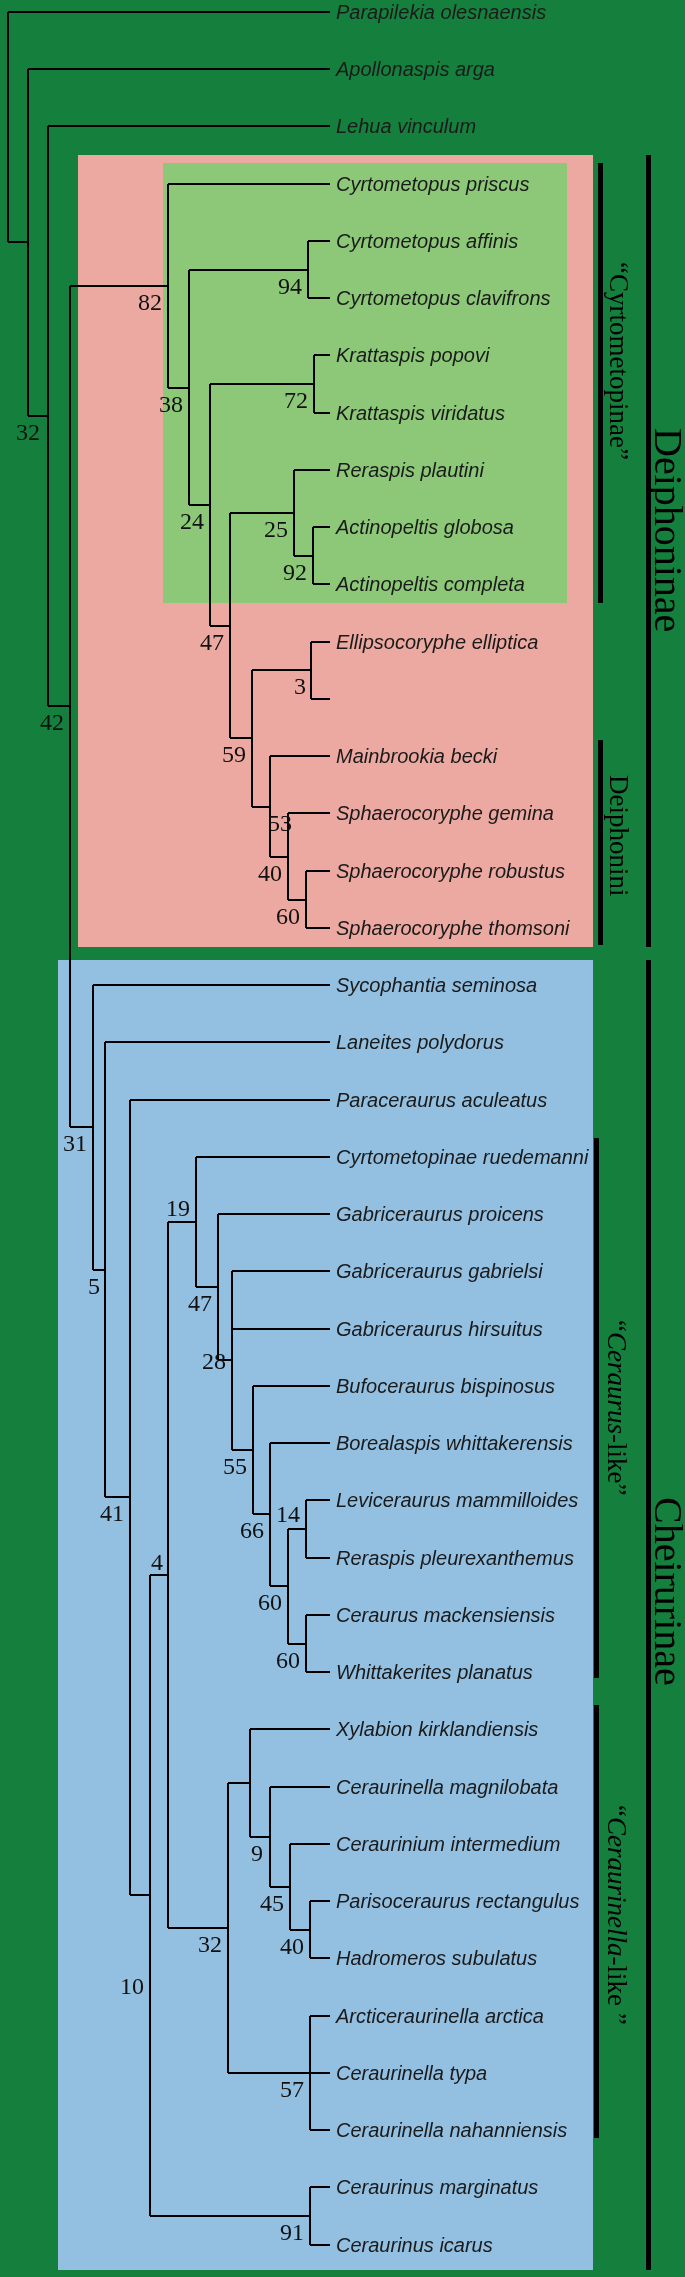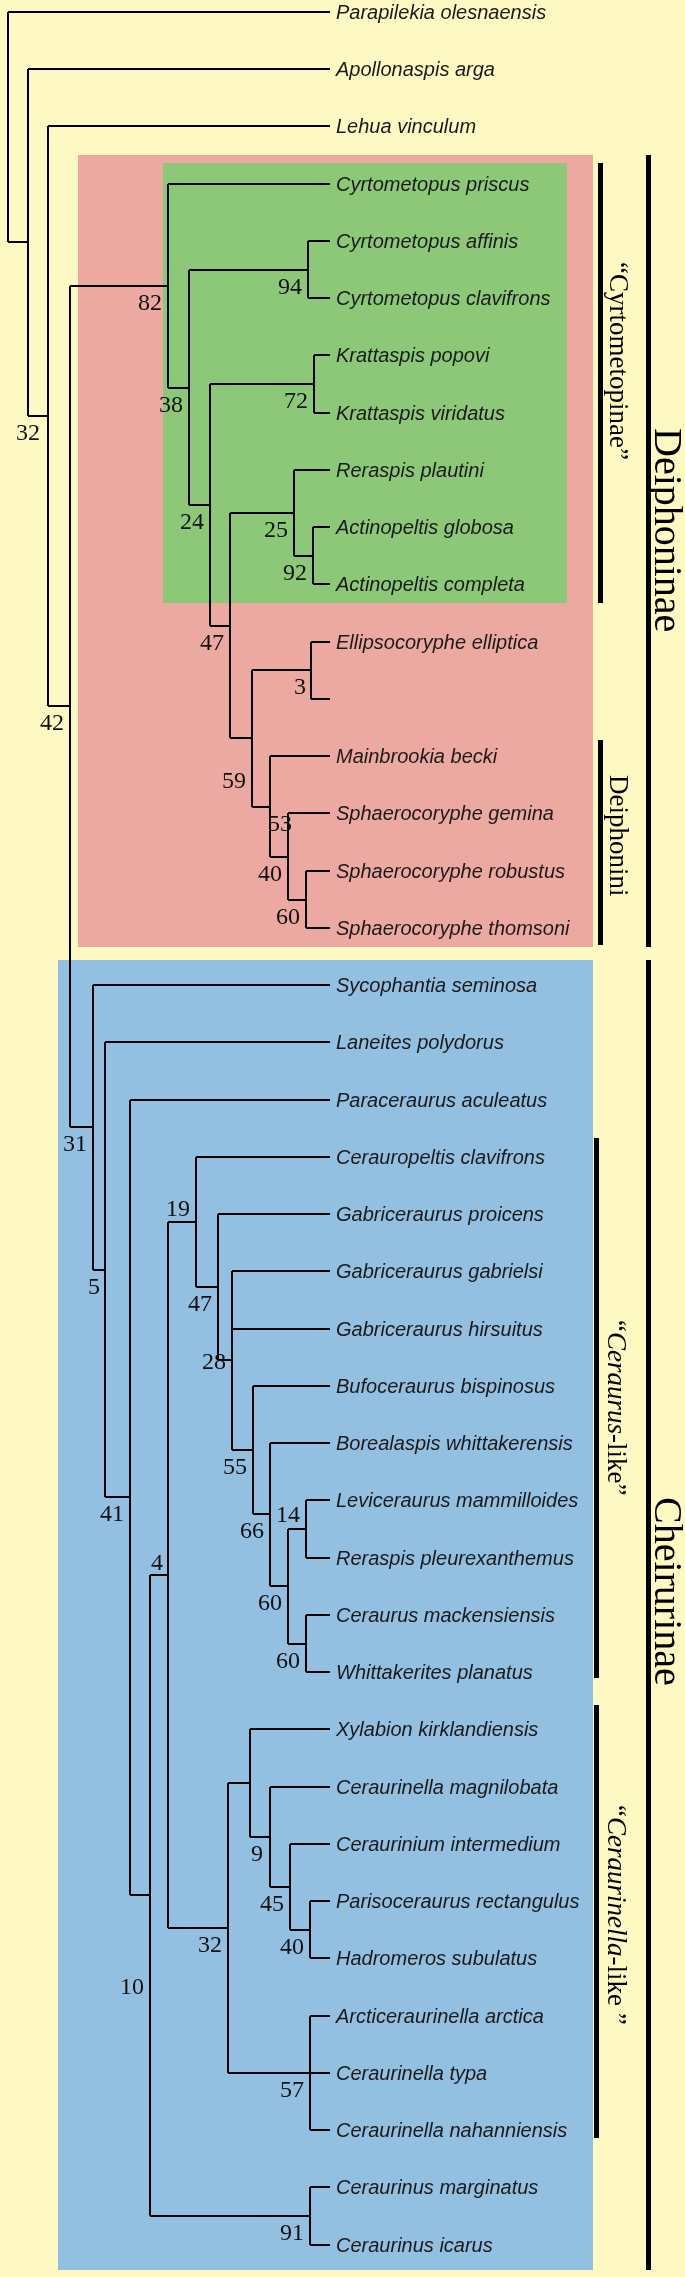--- a/index.html
+++ b/index.html
@@ -1,16 +1,16 @@
 <!DOCTYPE html>
 <html><head>
 <meta charset="utf-8">
 <style>
   html,body{margin:0;padding:0;background:#ffffff;}
-  #fig{position:relative;width:685px;height:2277px;background:#fef9c3;overflow:hidden;
+  #fig{position:relative;width:685px;height:2277px;background:#15803d;overflow:hidden;
        font-family:"Liberation Sans",sans-serif;}
   .box{position:absolute;}
   #fig svg{position:absolute;left:0;top:0;}
   .taxon{position:absolute;left:336px;font-style:italic;font-size:20px;line-height:24px;
          color:#1a1a1a;white-space:nowrap;}
   .taxon.wrap{white-space:normal;width:215px;}
   .sup{position:absolute;font-family:"Liberation Serif",serif;font-size:24px;line-height:24px;
        color:#111;}
   .bar{position:absolute;width:5px;background:#000;}
   .rot,.rotbig{position:absolute;font-family:"Liberation Serif",serif;color:#000;
@@ -72,21 +72,21 @@
   <span class="taxon" style="top:515px;">Actinopeltis globosa</span>
   <span class="taxon" style="top:572px;">Actinopeltis completa</span>
   <span class="taxon" style="top:630px;">Ellipsocoryphe elliptica</span>
   <span class="taxon" style="top:744px;">Mainbrookia becki</span>
   <span class="taxon" style="top:801px;">Sphaerocoryphe gemina</span>
   <span class="taxon" style="top:859px;">Sphaerocoryphe robustus</span>
   <span class="taxon" style="top:916px;">Sphaerocoryphe thomsoni</span>
   <span class="taxon" style="top:973px;">Sycophantia seminosa</span>
   <span class="taxon" style="top:1030px;">Laneites polydorus</span>
   <span class="taxon" style="top:1088px;">Paraceraurus aculeatus</span>
-  <span class="taxon" style="top:1145px;">Cerauropeltis clavifrons</span>
+  <span class="taxon" style="top:1145px;">Cyrtometopinae ruedemanni</span>
   <span class="taxon" style="top:1202px;">Gabriceraurus proicens</span>
   <span class="taxon" style="top:1259px;">Gabriceraurus gabrielsi</span>
   <span class="taxon" style="top:1317px;">Gabriceraurus hirsuitus</span>
   <span class="taxon" style="top:1374px;">Bufoceraurus bispinosus</span>
   <span class="taxon" style="top:1431px;">Borealaspis whittakerensis</span>
   <span class="taxon" style="top:1488px;">Leviceraurus mammilloides</span>
   <span class="taxon" style="top:1546px;">Reraspis pleurexanthemus</span>
   <span class="taxon" style="top:1603px;">Ceraurus mackensiensis</span>
   <span class="taxon" style="top:1660px;">Whittakerites planatus</span>
   <span class="taxon" style="top:1717px;">Xylabion kirklandiensis</span>
@@ -97,21 +97,21 @@
   <span class="taxon" style="top:2004px;">Arcticeraurinella arctica</span>
   <span class="taxon" style="top:2061px;">Ceraurinella typa</span>
   <span class="taxon" style="top:2118px;">Ceraurinella nahanniensis</span>
   <span class="taxon" style="top:2175px;">Ceraurinus marginatus</span>
   <span class="taxon" style="top:2233px;">Ceraurinus icarus</span>
 
   <span class="sup" style="left:138px;top:290px;">82</span>
   <span class="sup" style="left:159px;top:392px;">38</span>
   <span class="sup" style="left:180px;top:509px;">24</span>
   <span class="sup" style="left:200px;top:630px;">47</span>
-  <span class="sup" style="left:222px;top:768px;font-family:Liberation Serif, serif;">59</span>
+  <span class="sup" style="left:222px;top:742px;font-family:Liberation Serif, serif;">59</span>
   <span class="sup" style="left:240px;top:811px;margin-left:28px;">53</span>
   <span class="sup" style="left:258px;top:861px;">40</span>
   <span class="sup" style="left:276px;top:904px;">60</span>
   <span class="sup" style="left:278px;top:274px;">94</span>
   <span class="sup" style="left:284px;top:388px;">72</span>
   <span class="sup" style="left:264px;top:517px;">25</span>
   <span class="sup" style="left:283px;top:560px;">92</span>
   <span class="sup" style="left:294px;top:674px;">3</span>
   <span class="sup" style="left:16px;top:420px;">32</span>
   <span class="sup" style="left:40px;top:710px;">42</span>

